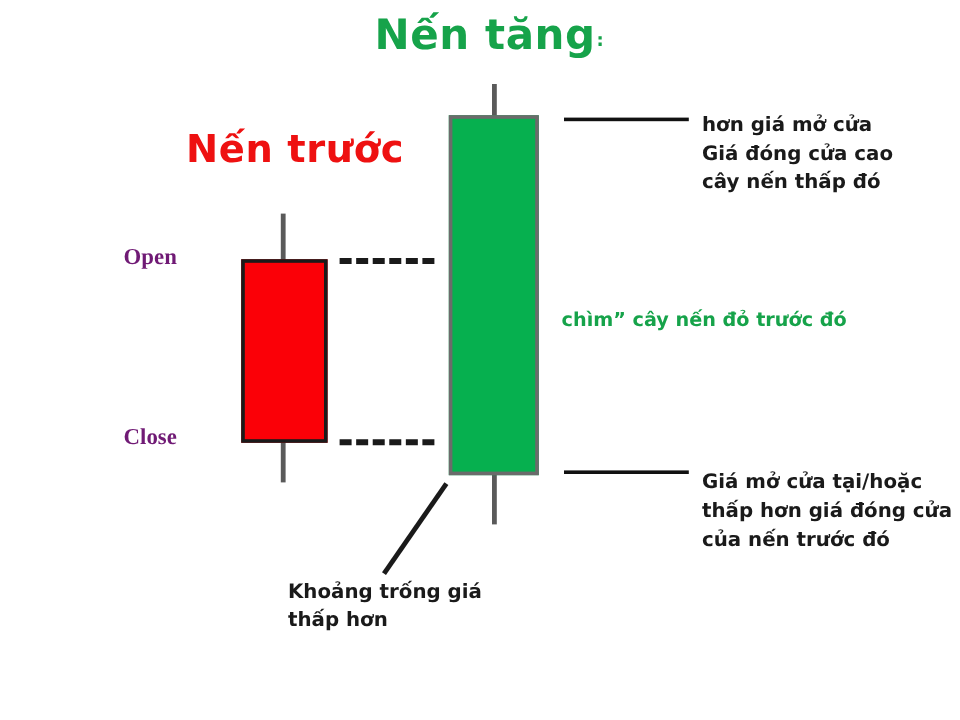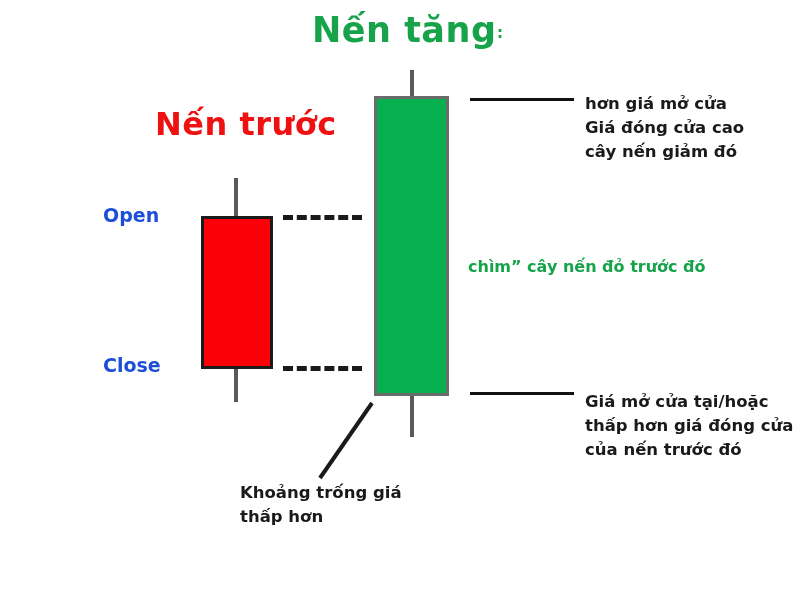--- a/index.html
+++ b/index.html
@@ -42,22 +42,23 @@
     top: 105px;
     font-size: 32px;
     color: #ee1111;
   }
 
   
   .axis-label {
     position: absolute;
     font-size: 19px;
     font-weight: bold;
-    color: #1d4ed8;
+    color: #701a75;
     white-space: nowrap;
+    font-family: Liberation Serif, serif;
   }
   #label-open  { left: 103px; top: 204px; }
   #label-close { left: 103px; top: 354px; }
 
   
   .wick {
     position: absolute;
     width: 4px;
     background: #5a5a5a;
   }
@@ -164,21 +165,21 @@
   <div class="leader-line" id="leader-top"></div>
   <div class="leader-line" id="leader-bottom"></div>
 
   <svg id="diagonal-pointer" viewBox="0 0 70 90">
     <line x1="10" y1="83" x2="62" y2="8" stroke="#1a1a1a" stroke-width="4"></line>
   </svg>
 
   <div class="annotation" id="annot-top-right">
     <span class="annot-line">hơn giá mở cửa</span>
     <span class="annot-line">Giá đóng cửa cao</span>
-    <span class="annot-line">cây nến giảm đó</span>
+    <span class="annot-line">cây nến thấp đó</span>
   </div>
 
   <div class="annotation" id="annot-engulf">
     <span class="annot-line">chìm” cây nến đỏ trước đó</span>
   </div>
 
   <div class="annotation" id="annot-bottom-right">
     <span class="annot-line">Giá mở cửa tại/hoặc</span>
     <span class="annot-line">thấp hơn giá đóng cửa</span>
     <span class="annot-line">của nến trước đó</span>

